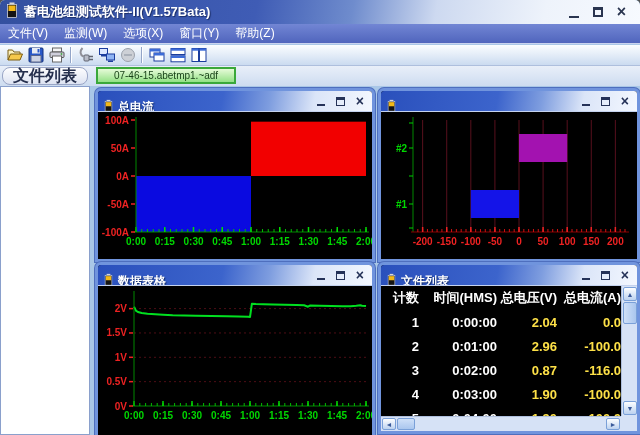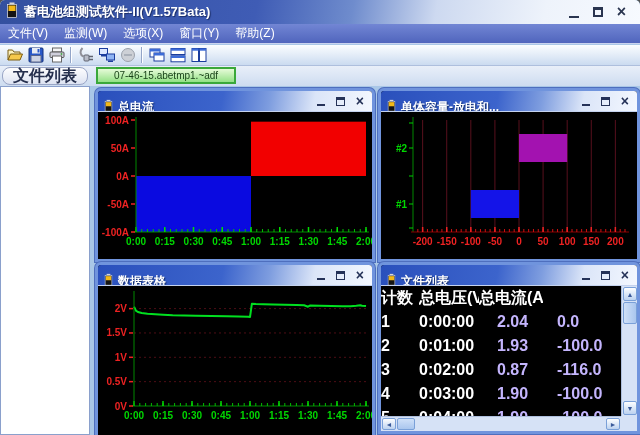--- a/index.html
+++ b/index.html
@@ -74,24 +74,24 @@
   .cb.close{font-size:14px;line-height:14px;}
   .cbody{position:absolute;left:0;right:0;top:20px;bottom:0;background:#000;border-top:1px solid #c4d2ee;}
   #win1{left:5px;top:2px;width:280px;height:174px;}
   #win2{left:288px;top:2px;width:262px;height:174px;}
   #win3{left:5px;top:176px;width:280px;height:176px;}
   #win4{left:288px;top:176px;width:262px;height:172px;}
   
   .tablegrid{position:absolute;left:0;top:0;right:16px;bottom:15px;overflow:hidden;background:#000;}
   .trow{display:flex;height:24px;align-items:center;}
   .trow.thead{height:24px;}
-  .tcell{font-size:16px;font-weight:bold;text-align:left;overflow:hidden;white-space:nowrap;}
+  .tcell{font-size:13px;font-weight:bold;text-align:right;overflow:hidden;white-space:nowrap;}
   .tcell.h{color:#ffffff;}
   .tcell.c0,.tcell.c1{color:#ffffff;}
-  .tcell.c2,.tcell.c3{color:#c4b5fd;}
+  .tcell.c2,.tcell.c3{color:#fde047;}
   .vscroll{position:absolute;right:0;top:0;bottom:15px;width:16px;background:#d6e2f6;border-left:1px solid #aebfdd;}
   .hscroll{position:absolute;left:0;bottom:0;right:16px;height:15px;background:#d6e2f6;border-top:1px solid #aebfdd;}
   .scorner{position:absolute;right:0;bottom:0;width:16px;height:15px;background:#d6e2f6;}
   .sbtn{position:absolute;background:linear-gradient(#fdfeff,#bcd2f0);border:1px solid #7aa0d8;border-radius:2px;
         color:#3a5a9a;font-size:7px;display:flex;align-items:center;justify-content:center;}
   .vscroll .up{left:1px;top:1px;width:14px;height:14px;}
   .vscroll .dn{left:1px;bottom:1px;width:14px;height:14px;}
   .vscroll .thumb{left:1px;top:16px;width:14px;height:22px;background:linear-gradient(90deg,#cfe0f8,#aac6ee);border:1px solid #7aa0d8;border-radius:2px;position:absolute;}
   .hscroll .lf{left:1px;top:1px;width:14px;height:12px;}
   .hscroll .rt{right:1px;top:1px;width:14px;height:12px;}
@@ -306,21 +306,20 @@
 
     <div class="child" id="win2">
       <div class="ctitle">
         <span class="batt">
           <svg width="9" height="13" viewBox="0 0 12 16">
               <rect x="3.5" y="0.5" width="5" height="2" fill="#d8d8d8"></rect>
               <rect x="1.5" y="2.5" width="9" height="13" fill="#141414" stroke="#e8e8e8" stroke-width="0.7"></rect>
               <rect x="2.5" y="3.5" width="7" height="5.5" fill="#f2b818"></rect>
             </svg>
         </span>
-        <span class="ctitle-text">单体容量-放电和...</span>
         <div class="cbtns">
           <span class="cb min"></span>
           <span class="cb max"></span>
           <span class="cb close">×</span>
         </div>
       </div>
       <div class="cbody">
         <svg id="chart2" width="256" height="148">
             <line x1="41.63636363636364" y1="8" x2="41.63636363636364" y2="119" stroke="#58101d"></line>
             <line x1="65.72727272727272" y1="8" x2="65.72727272727272" y2="119" stroke="#58101d"></line>
@@ -519,33 +518,34 @@
         <div class="cbtns">
           <span class="cb min"></span>
           <span class="cb max"></span>
           <span class="cb close">×</span>
         </div>
       </div>
       <div class="cbody">
         <div class="tablegrid" id="datatable">
             <div class="trow thead">
               <div class="tcell h" style="width: 38px;">计数</div>
+              <div class="tcell h" style="width: 78px;">时间(HMS)</div>
               <div class="tcell h" style="width: 60px;">总电压(V)</div>
               <div class="tcell h" style="width: 64px;">总电流(A)</div>
             </div>
             <div class="trow">
               <div class="tcell c0" style="width: 38px;">1</div>
               <div class="tcell c1" style="width: 78px;">0:00:00</div>
               <div class="tcell c2" style="width: 60px;">2.04</div>
               <div class="tcell c3" style="width: 64px;">0.0</div>
             </div>
             <div class="trow">
               <div class="tcell c0" style="width: 38px;">2</div>
               <div class="tcell c1" style="width: 78px;">0:01:00</div>
-              <div class="tcell c2" style="width: 60px;">1.93</div>
+              <div class="tcell c2" style="width: 60px;">2.96</div>
               <div class="tcell c3" style="width: 64px;">-100.0</div>
             </div>
             <div class="trow">
               <div class="tcell c0" style="width: 38px;">3</div>
               <div class="tcell c1" style="width: 78px;">0:02:00</div>
               <div class="tcell c2" style="width: 60px;">0.87</div>
               <div class="tcell c3" style="width: 64px;">-116.0</div>
             </div>
             <div class="trow">
               <div class="tcell c0" style="width: 38px;">4</div>

